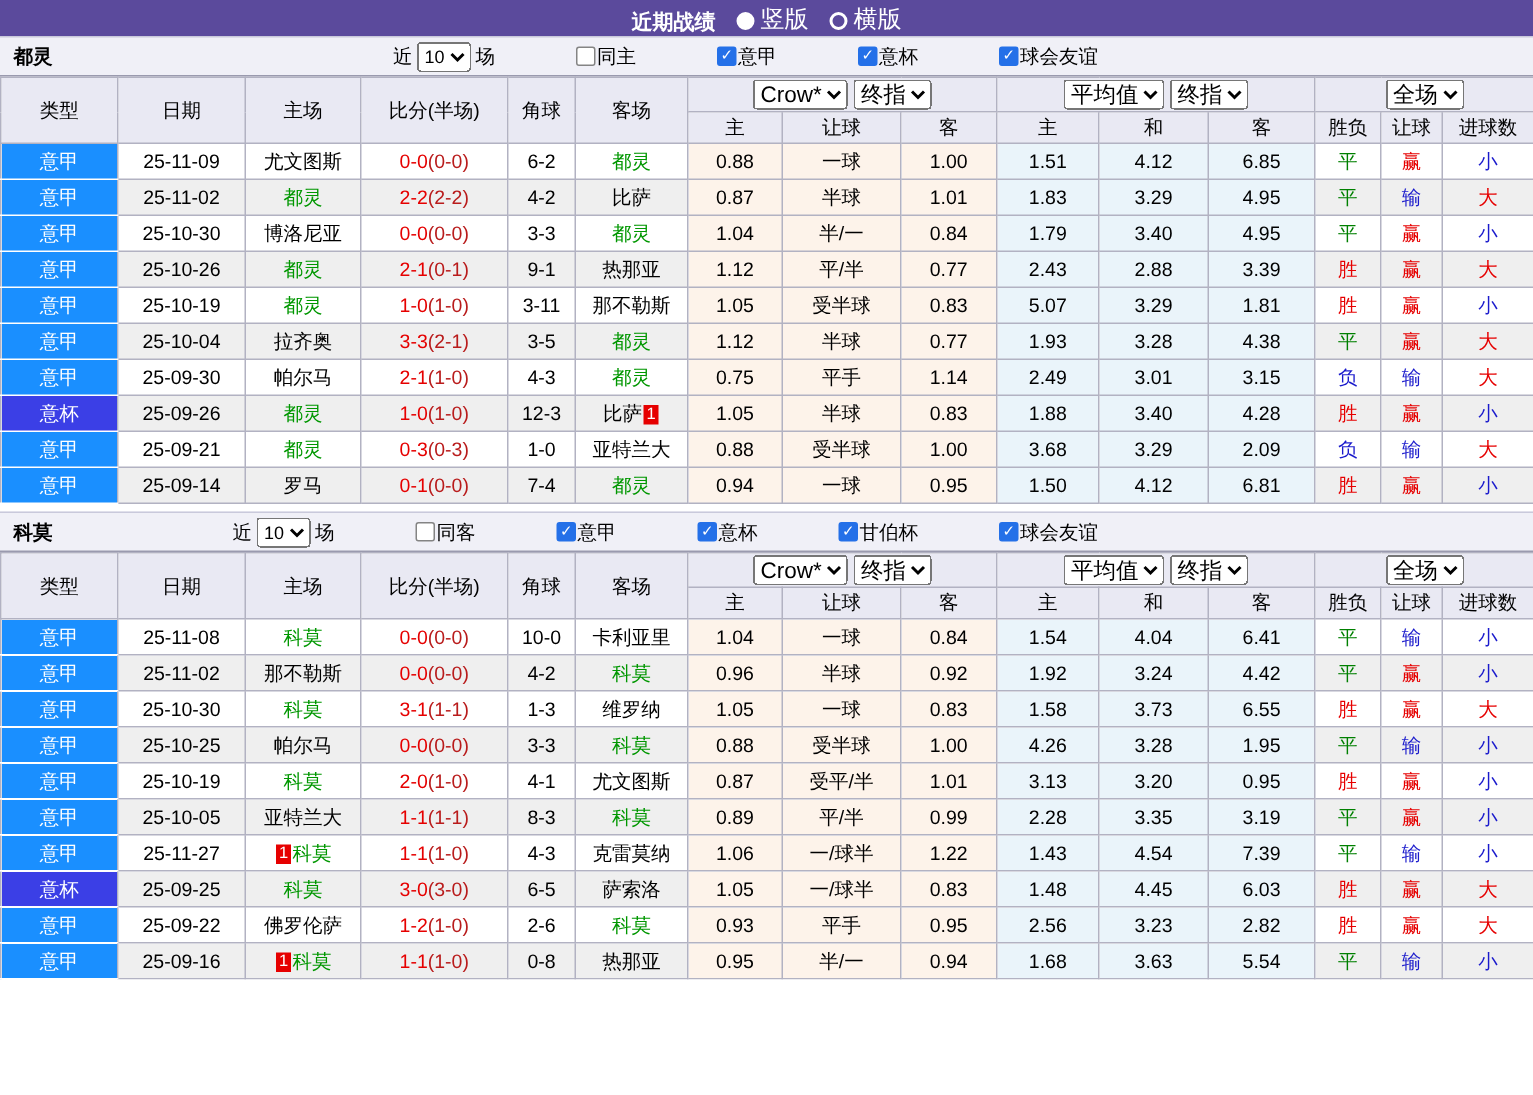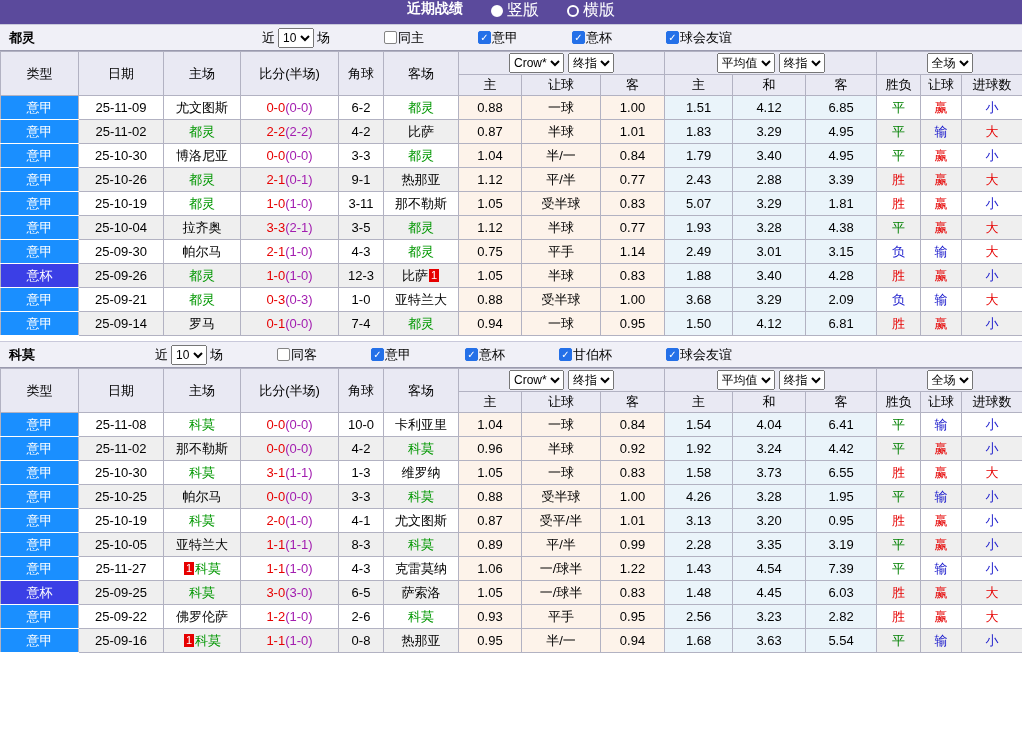--- a/index.html
+++ b/index.html
@@ -1,20 +1,20 @@
 <!DOCTYPE html>
 <html><head>
 <meta charset="utf-8">
 <style>
   * { box-sizing: border-box; }
   html,body { margin:0; padding:0; background:#fff; }
   body { width:1022px; font-family:"Liberation Sans","DejaVu Sans",sans-serif; color:#000; }
 
   
-  .titlebar { background:#5B4A9C; height:24px; display:flex; align-items:flex-start; justify-content:center; gap:28px; color:#fff; }
+  .titlebar { background:#5B4A9C; height:24px; display:flex; align-items:flex-end; justify-content:center; gap:14px; color:#fff; }
   .title { font-weight:bold; font-size:14px; }
   .radio { display:flex; align-items:center; gap:4px; font-size:16px; cursor:pointer; }
   .rdot { width:12px; height:12px; border-radius:50%; border:2px solid #fff; background:transparent; display:inline-block; }
   .rdot.on { background:#fff; }
 
   
   .section + .section { margin-top:5px; }
   .bar { display:flex; align-items:center; height:27px; background:#F0F0F7; border-top:1px solid #C9C9DB; border-bottom:1px solid #9A9AAE; font-size:13px; }
   .team { font-weight:bold; padding-left:9px; }
   .filters { margin-left:auto; display:flex; align-items:center; gap:3px; padding-right:290px; white-space:nowrap; }
@@ -22,31 +22,31 @@
   .cbwrap { display:flex; align-items:center; cursor:pointer; margin-left:3px;padding-left:48px; }
   .cb { width:13px; height:13px; border:1px solid #848484; border-radius:2px; background:#fff; display:inline-block; margin-right:1px; text-align:center; font-size:10px; line-height:12px; }
   .cb.on { background:#2470E8; border-color:#2470E8; color:#fff; font-weight:bold; }
 
   
   table { border-collapse:collapse; table-layout:fixed; width:1022px; font-size:13px; text-align:center; }
   th,td { border:1px solid #B2B2C2; height:24px; padding:0; white-space:nowrap; overflow:hidden; font-weight:normal; }
   thead th { background:#E9E9F3; }
   thead tr.selrow th { height:23px; }
   thead tr.subrow th { height:21px; }
-  thead select { font-size:12px; height:20px; vertical-align:middle; margin:0 2px; }
+  thead select { font-size:15px; height:20px; vertical-align:middle; margin:0 2px; }
 
   td.type { color:#fff; border-top-color:#fff; border-bottom-color:#fff; }
   td.type.league { background:#1A8FFF; }
   td.type.cup { background:#3B3FE6; }
   td.odds { background:#FDF3EA;margin-top:48px; }
   td.avg  { background:#EAF4FA; }
   tr.alt td.plain { background:#EFEFEF; }
 
   .ft { color:#E60000; }
-  .ht { color:#a21caf; }
+  .ht { color:#b91c1c; }
   .green { color:#009700; }
   .badge { display:inline-block; background:#E60000; color:#fff; font-size:11px; line-height:13px; padding:0 2px; vertical-align:1px; margin:0 1px; }
   .c-red { color:#E60000; } .c-green { color:#008000; } .c-blue { color:#1A1ACC; }
 
   .summary { height:25px; line-height:25px; text-align:center; font-size:13px; }
   .summary .red { color:#E60000; }
 </style>
 </head>
 <body>
 

